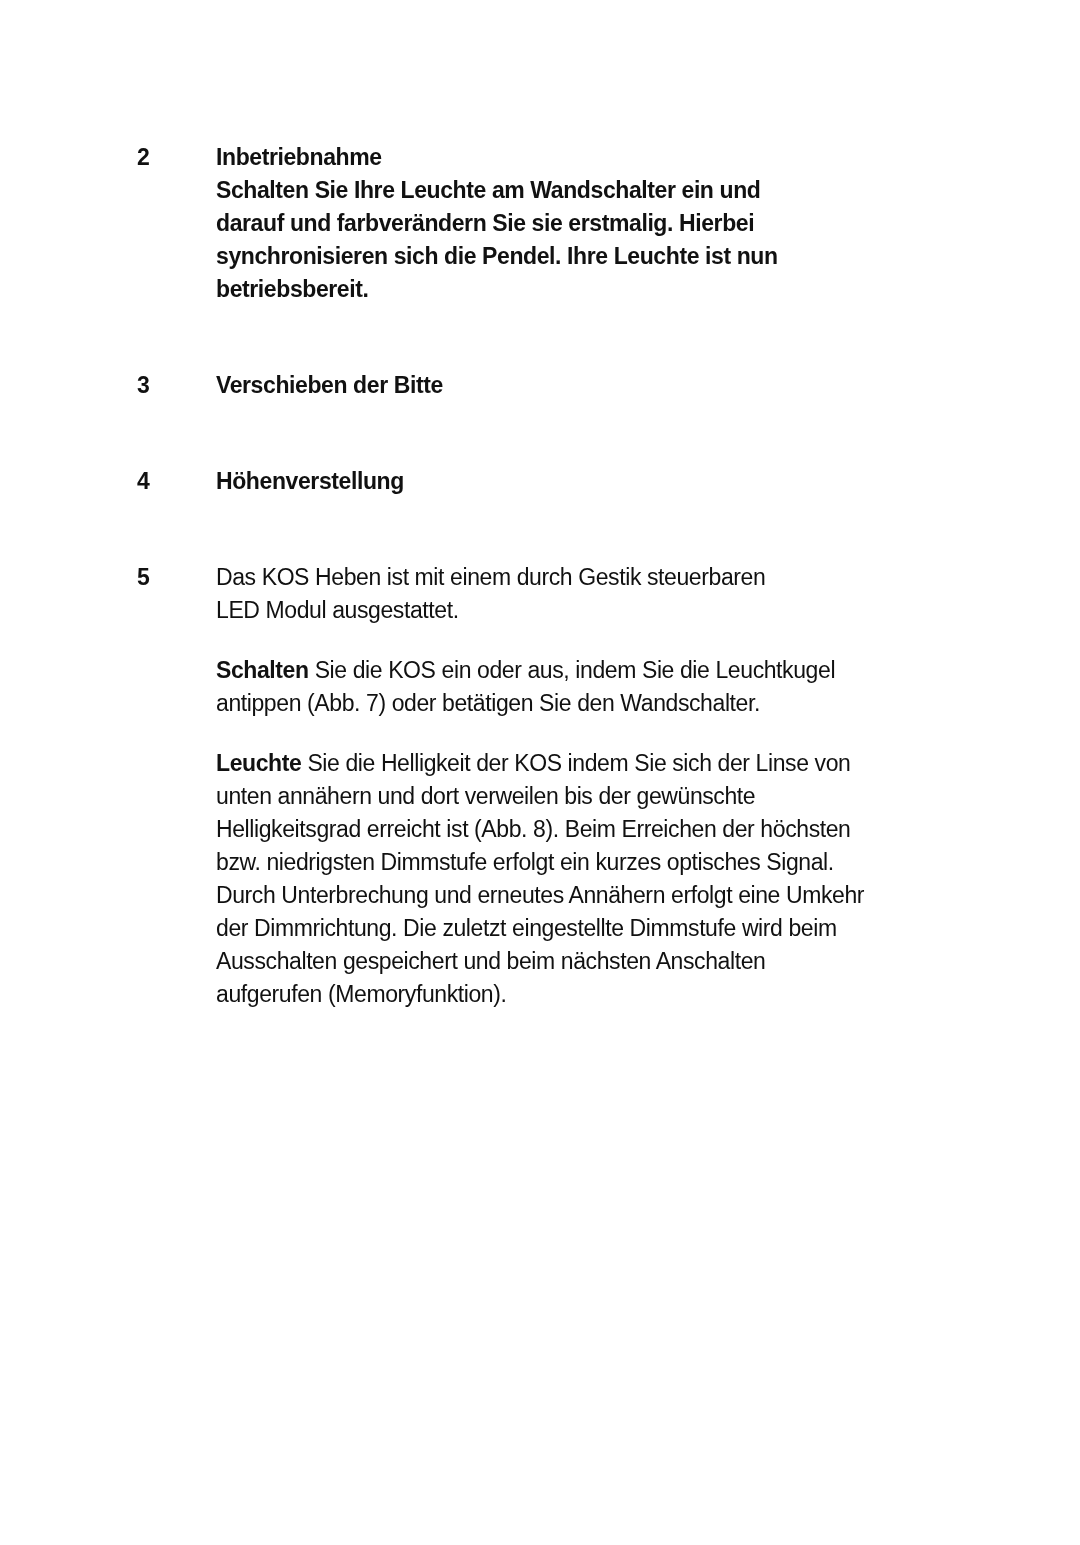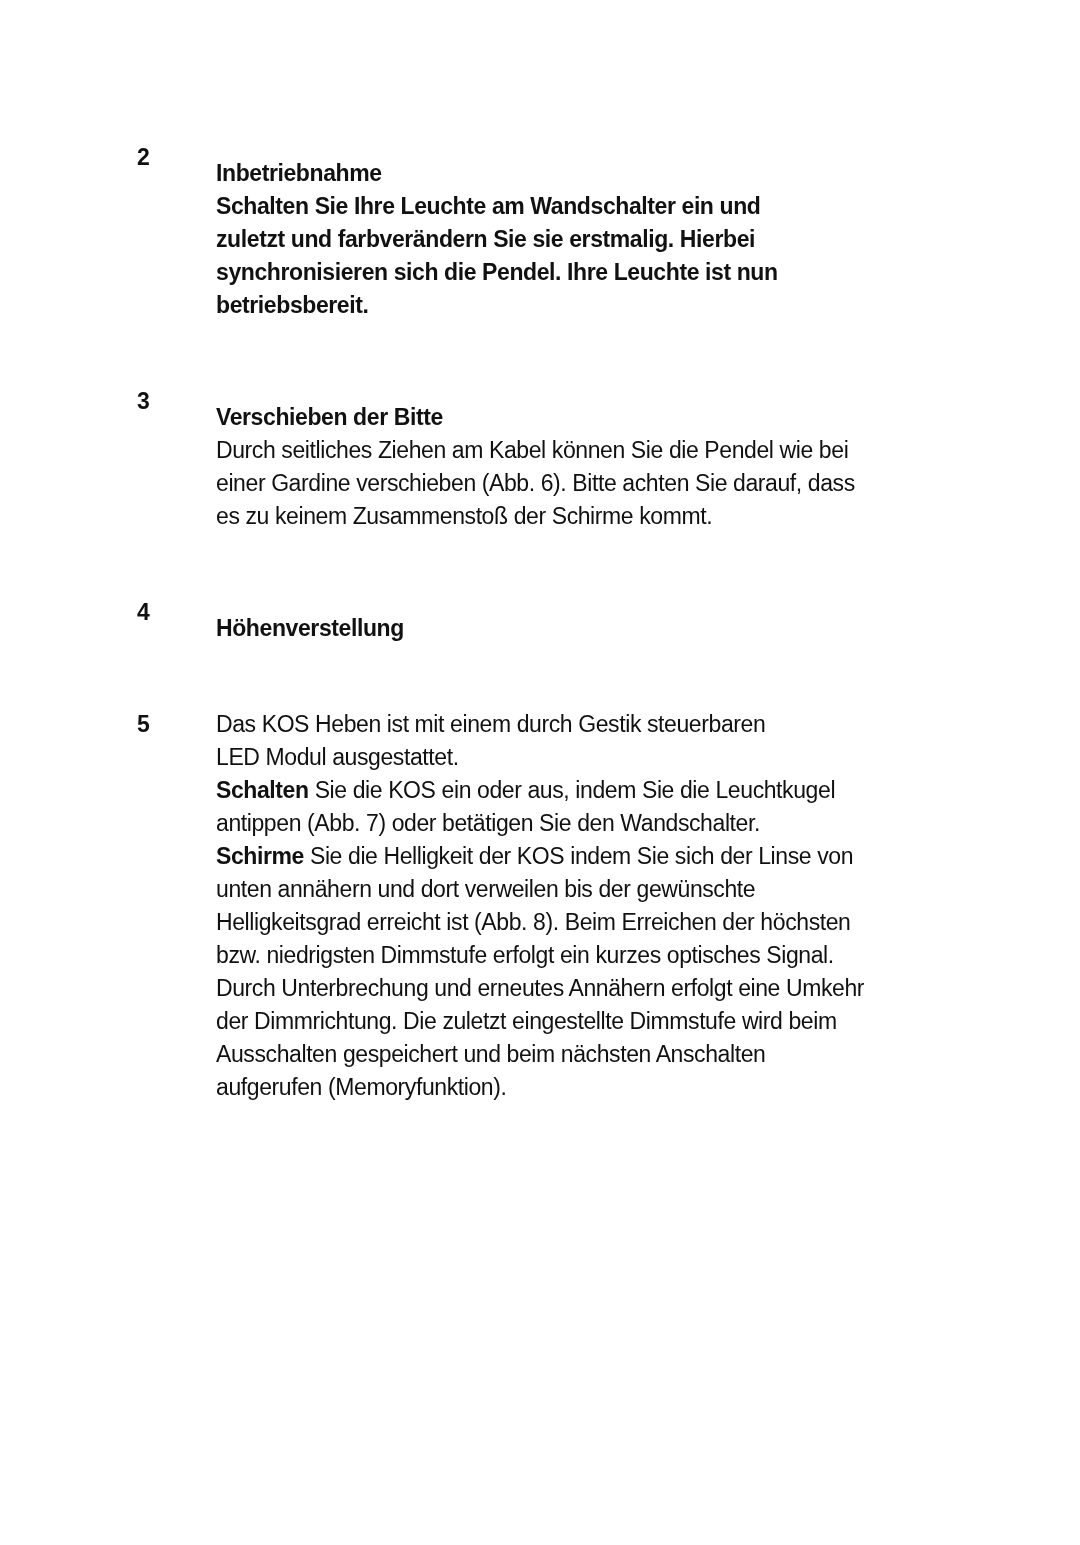--- a/index.html
+++ b/index.html
@@ -17,66 +17,63 @@
     padding: 141px 90px 0 137px;
     overflow: hidden;
   }
   .section { display: flex; margin-bottom: 63px; }
   .num {
     width: 79px;
     flex: 0 0 79px;
     font-weight: bold;
   }
   .content { width: 790px; }
-  .heading { font-weight: bold; margin-top: 16px; }
+  .heading { font-weight: bold; }
   .para { white-space: pre-line; }
-  .para + .para { }
+  .para + .para { margin-top: 27px; }
   .bold { font-weight: bold; }
 </style>
 </head>
 <body>
 
 <div class="page">
 
   <div class="section">
     <div class="num">2</div>
     <div class="content">
       <div class="heading">Inbetriebnahme</div>
       <p class="para bold">Schalten Sie Ihre Leuchte am Wandschalter ein und
-zuletzt und farbverändern Sie sie erstmalig. Hierbei
+darauf und farbverändern Sie sie erstmalig. Hierbei
 synchronisieren sich die Pendel. Ihre Leuchte ist nun
 betriebsbereit.</p>
     </div>
   </div>
 
   <div class="section">
     <div class="num">3</div>
     <div class="content">
       <div class="heading">Verschieben der Bitte</div>
-      <p class="para">Durch seitliches Ziehen am Kabel können Sie die Pendel wie bei
-einer Gardine verschieben (Abb. 6). Bitte achten Sie darauf, dass
-es zu keinem Zusammenstoß der Schirme kommt.</p>
     </div>
   </div>
 
   <div class="section">
     <div class="num">4</div>
     <div class="content">
       <div class="heading">Höhenverstellung</div>
     </div>
   </div>
 
   <div class="section">
     <div class="num">5</div>
     <div class="content">
       <p class="para">Das KOS Heben ist mit einem durch Gestik steuerbaren
 LED Modul ausgestattet.</p>
       <p class="para"><span class="bold">Schalten</span><span> Sie die KOS ein oder aus, indem Sie die Leuchtkugel
 antippen (Abb. 7) oder betätigen Sie den Wandschalter.</span></p>
-      <p class="para"><span class="bold">Schirme</span><span> Sie die Helligkeit der KOS indem Sie sich der Linse von
+      <p class="para"><span class="bold">Leuchte</span><span> Sie die Helligkeit der KOS indem Sie sich der Linse von
 unten annähern und dort verweilen bis der gewünschte
 Helligkeitsgrad erreicht ist (Abb. 8). Beim Erreichen der höchsten
 bzw. niedrigsten Dimmstufe erfolgt ein kurzes optisches Signal.
 Durch Unterbrechung und erneutes Annähern erfolgt eine Umkehr
 der Dimmrichtung. Die zuletzt eingestellte Dimmstufe wird beim
 Ausschalten gespeichert und beim nächsten Anschalten
 aufgerufen (Memoryfunktion).</span></p>
     </div>
   </div>
 

